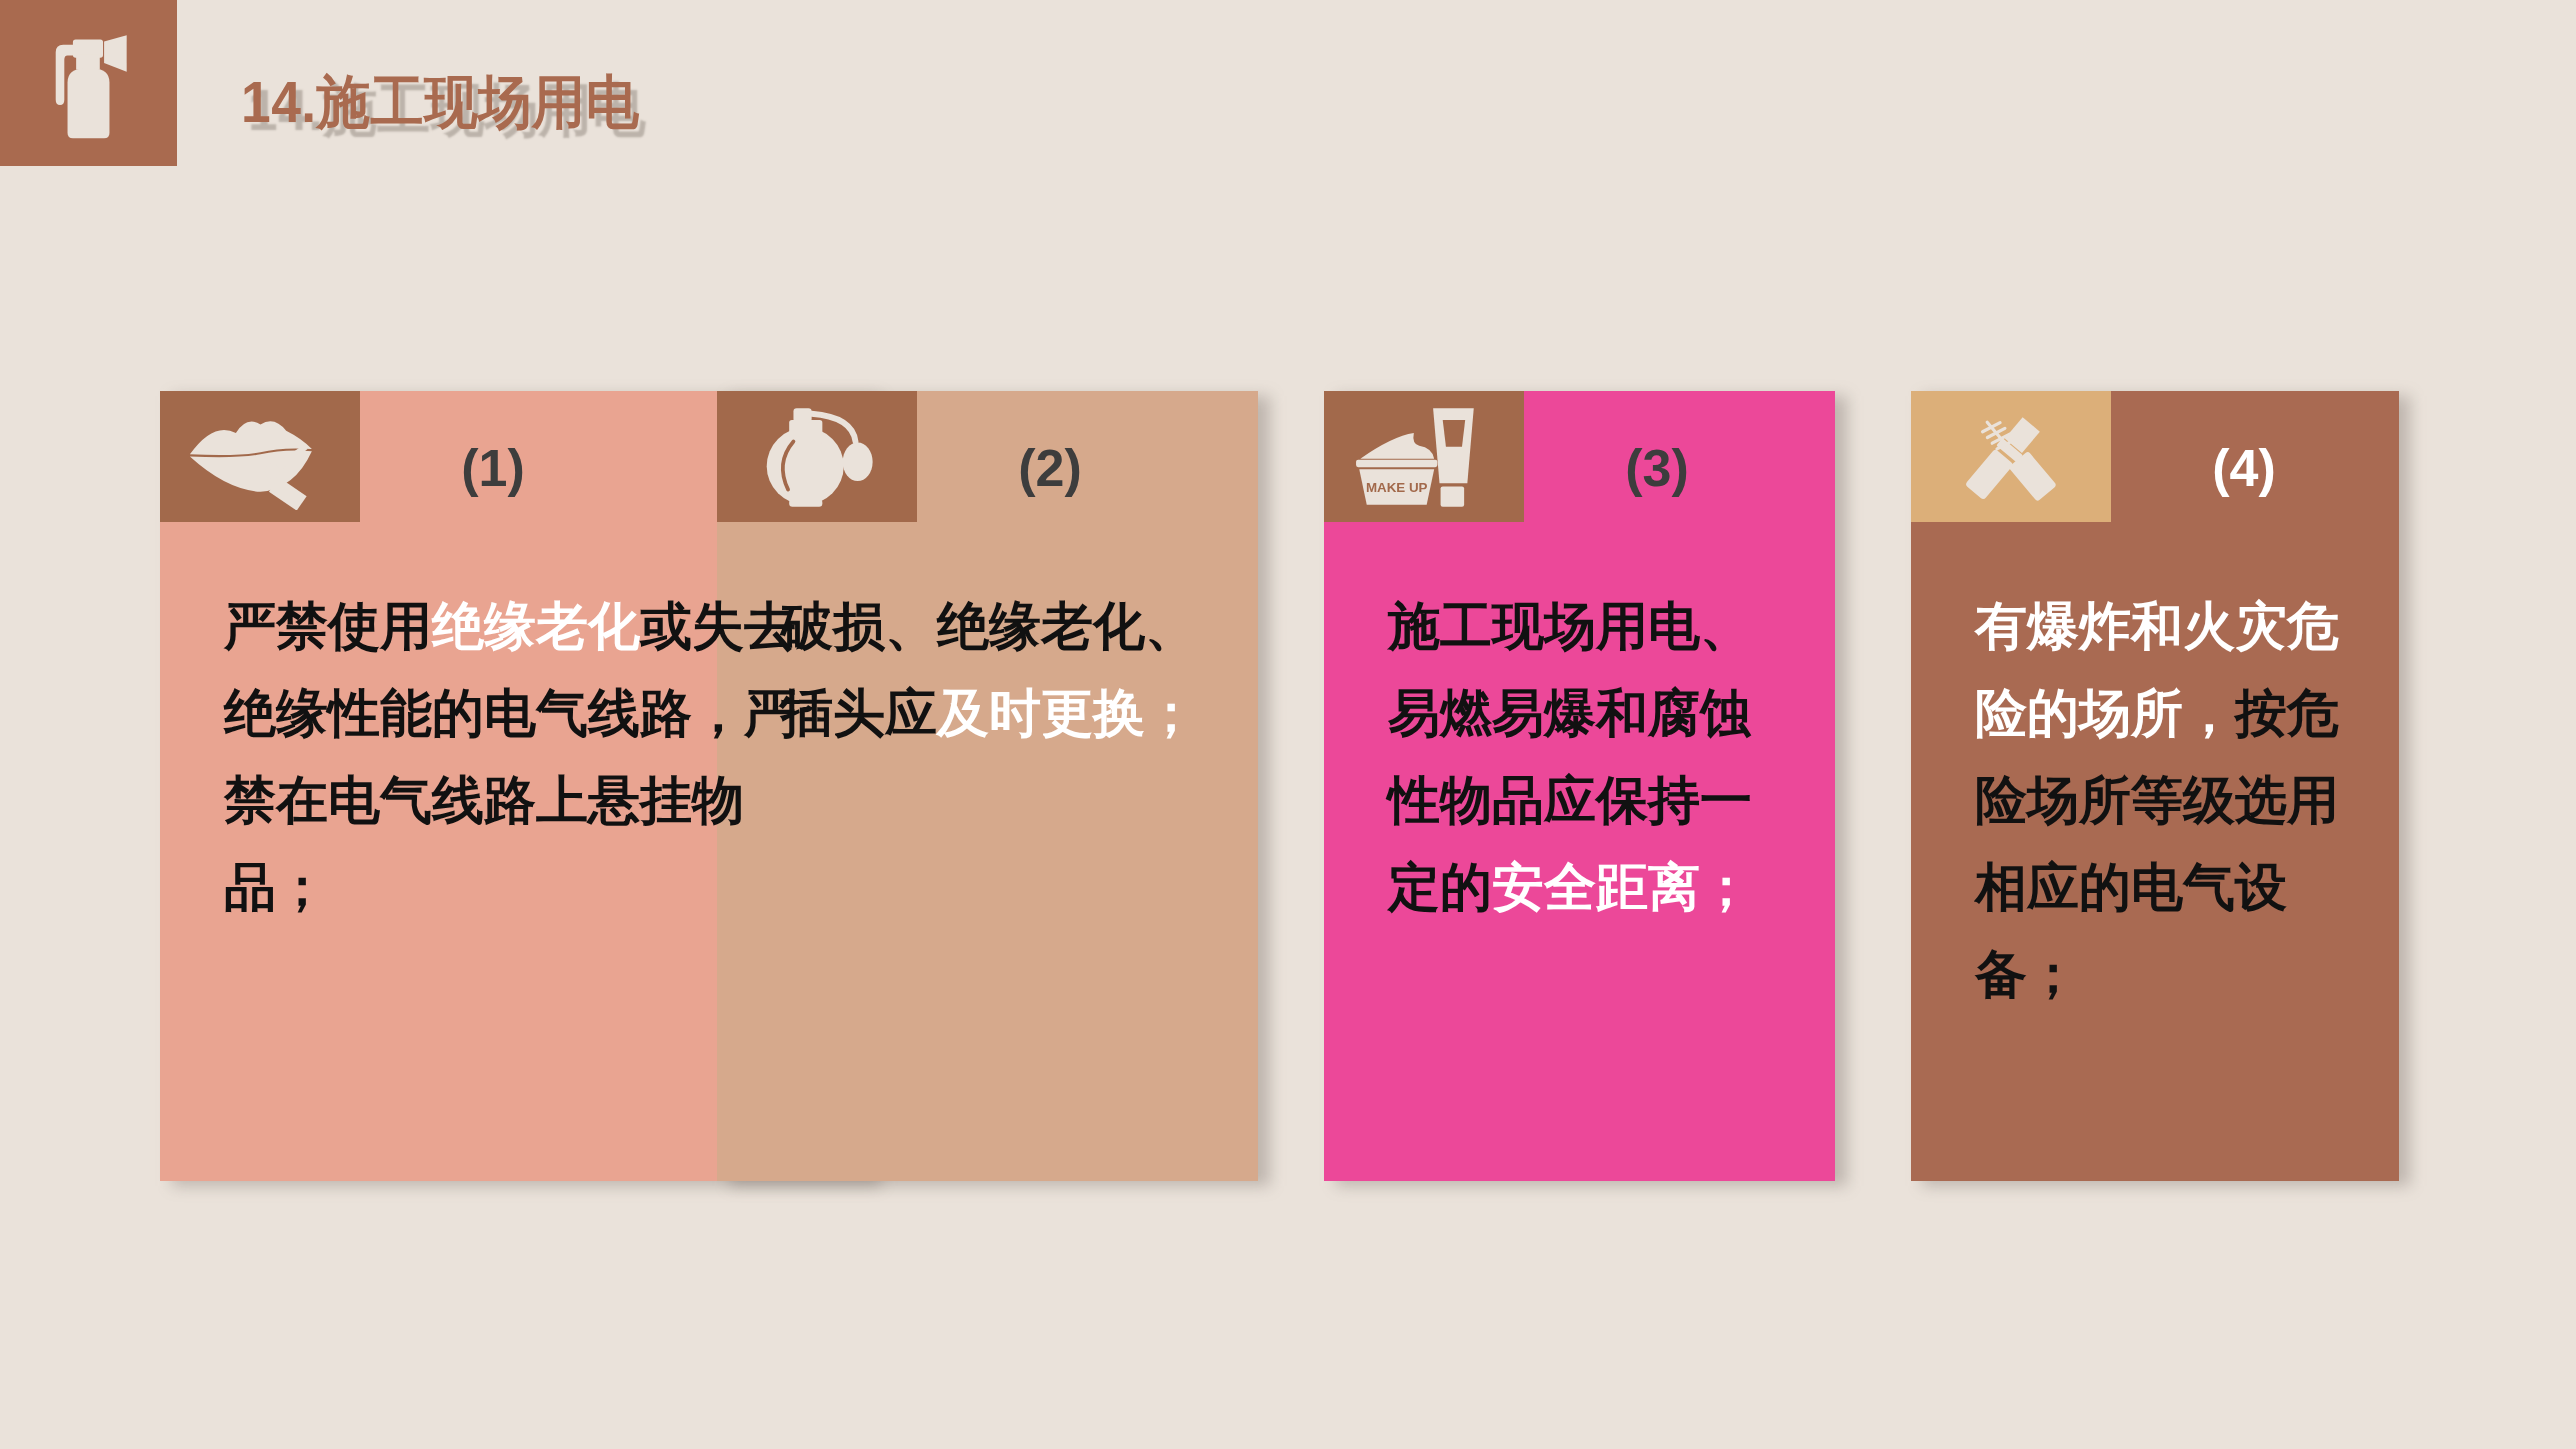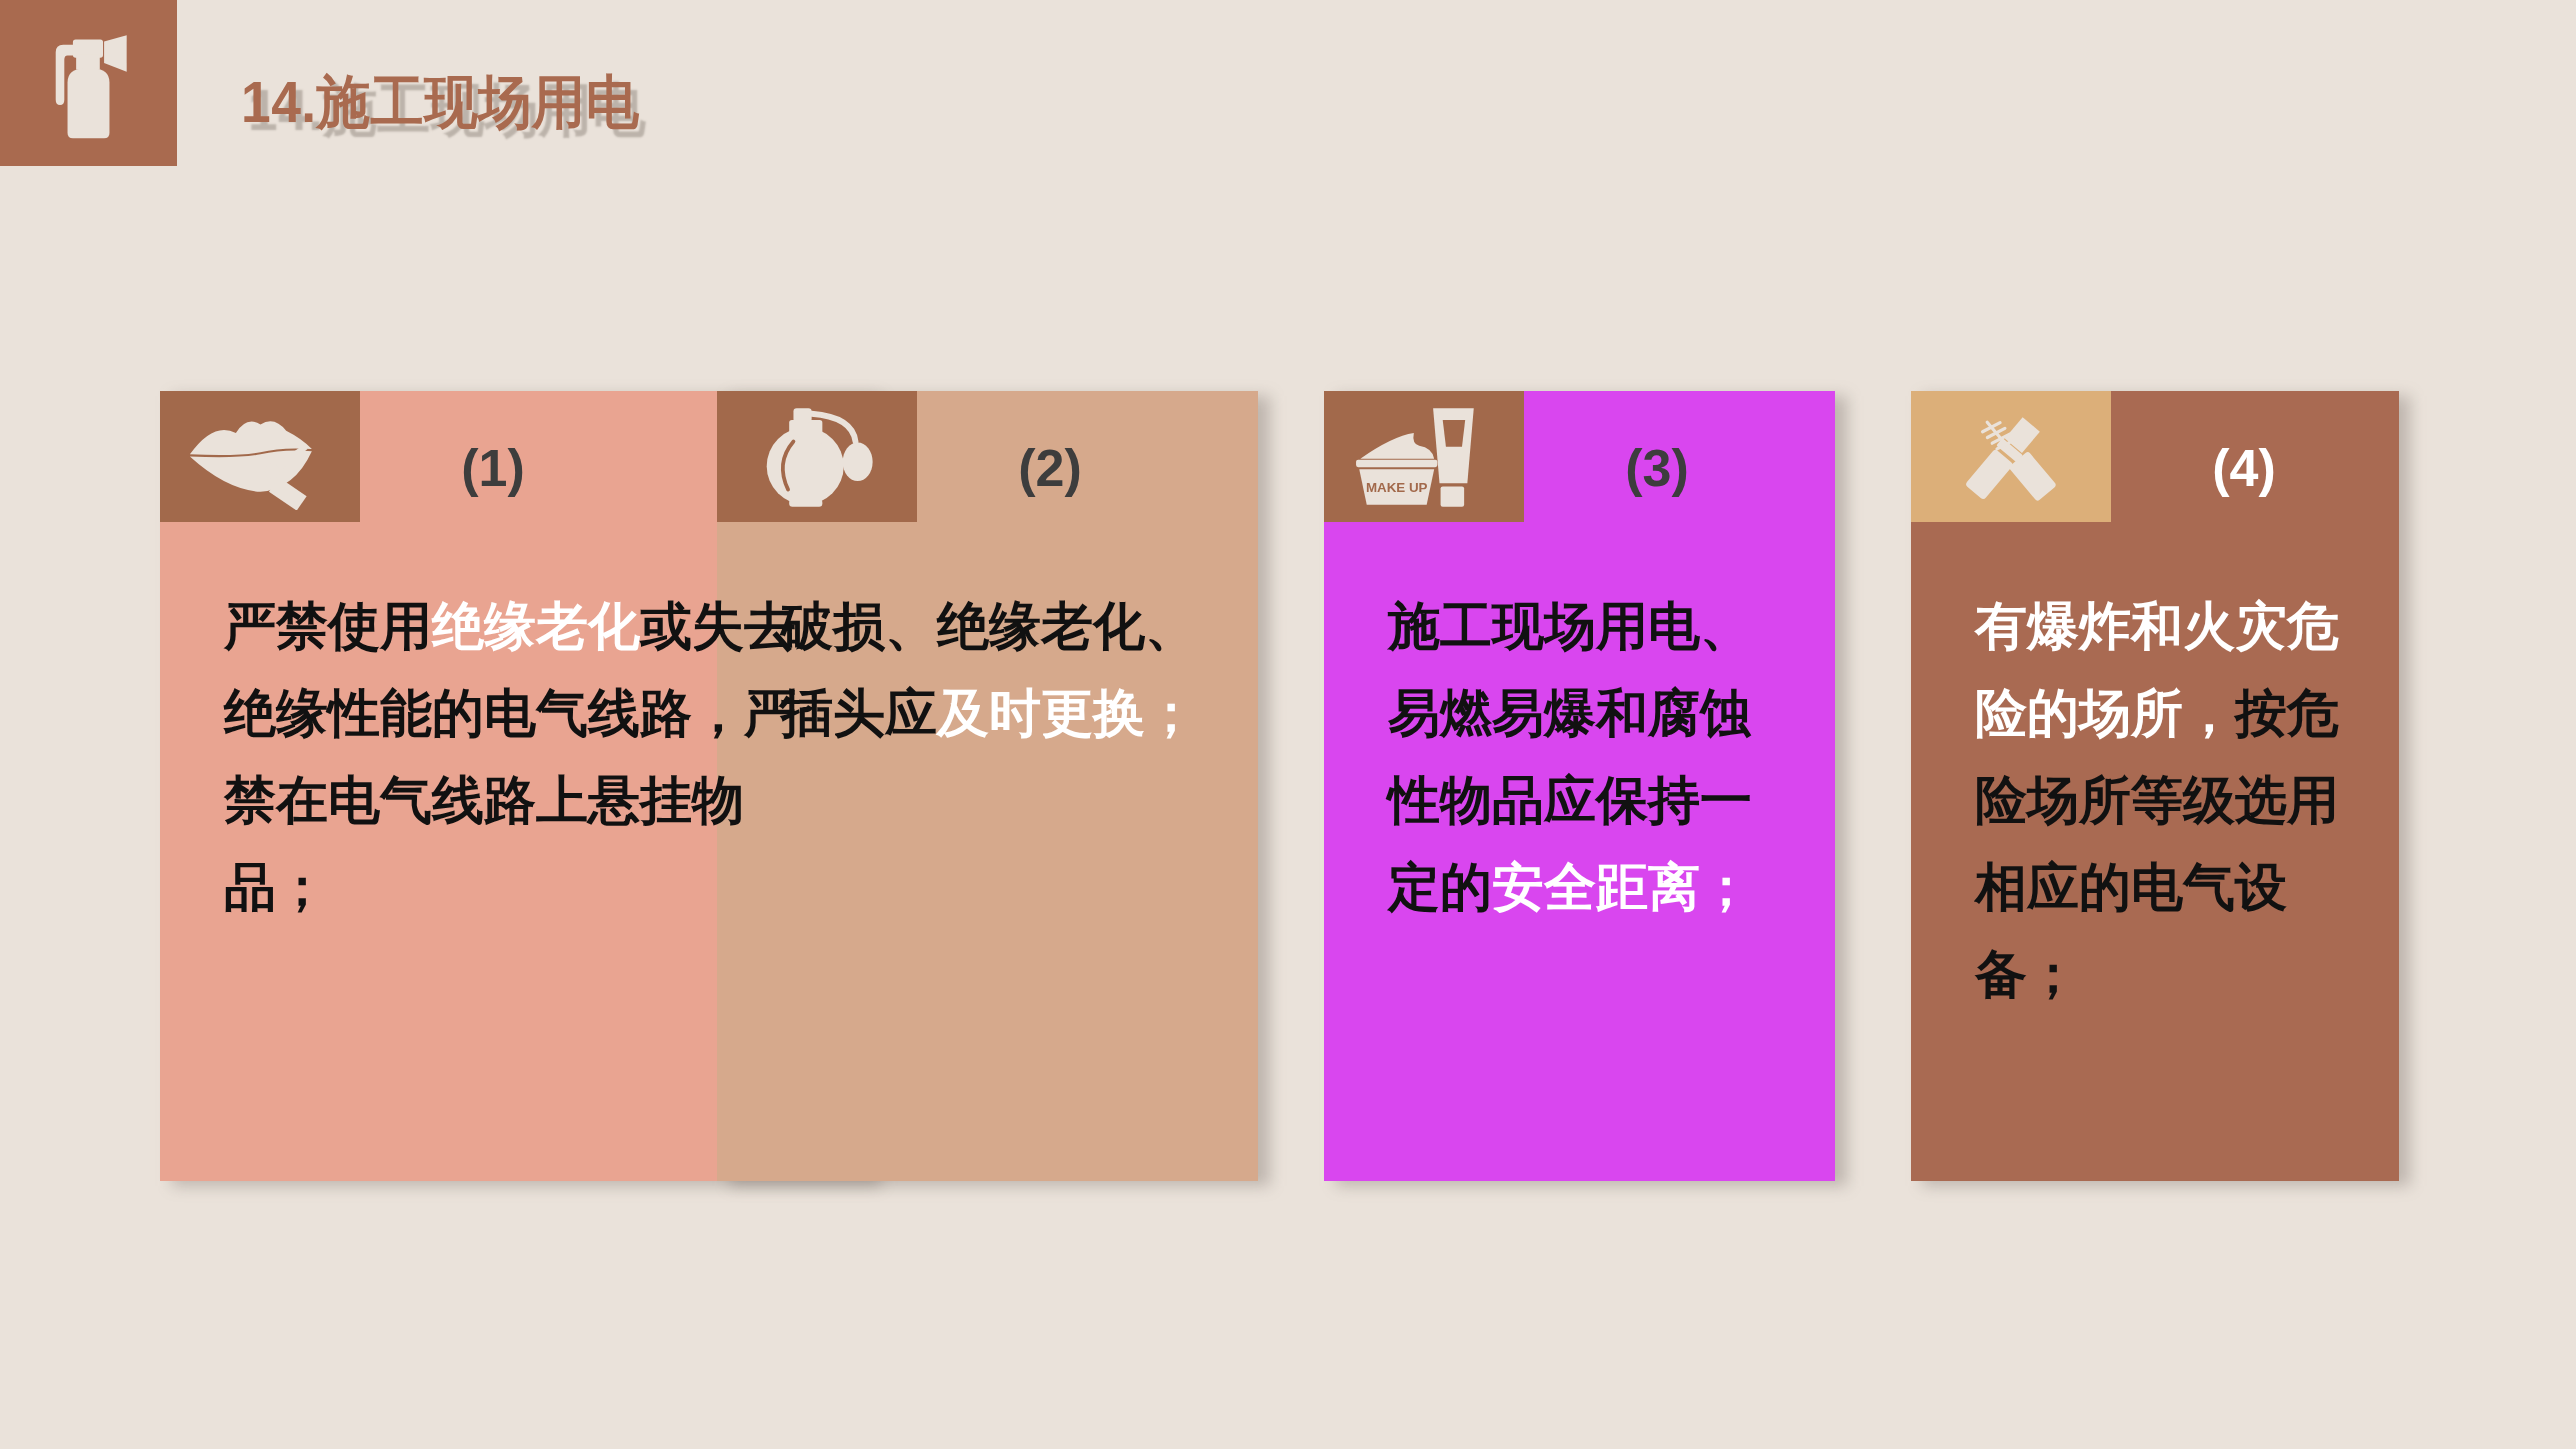--- a/index.html
+++ b/index.html
@@ -83,21 +83,21 @@
   #card-1 { left:160px; width:709px; background:#e9a491; }
   #shadow-1 { left:172px; width:709px; }
   #card-1 .icon-block { background:#a2694b; }
 
   
   #card-2 { left:717px; width:541px; background:#d6a98c; }
   #shadow-2 { left:729px; width:541px; }
   #card-2 .icon-block { background:#a2694b; }
 
   
-  #card-3 { left:1324px; width:511px; background:#d946ef; }
+  #card-3 { left:1324px; width:511px; background:#ec4899; }
   #shadow-3 { left:1336px; width:511px; }
   #card-3 .icon-block { background:#a2694b; }
 
   
   #card-4 { left:1911px; width:488px; background:#a96a52; }
   #shadow-4 { left:1922px; width:488px; }
   #card-4 .icon-block { background:#dcaf79; }
   #card-4 .card-num { color:#ffffff; }
 </style>
 </head>

